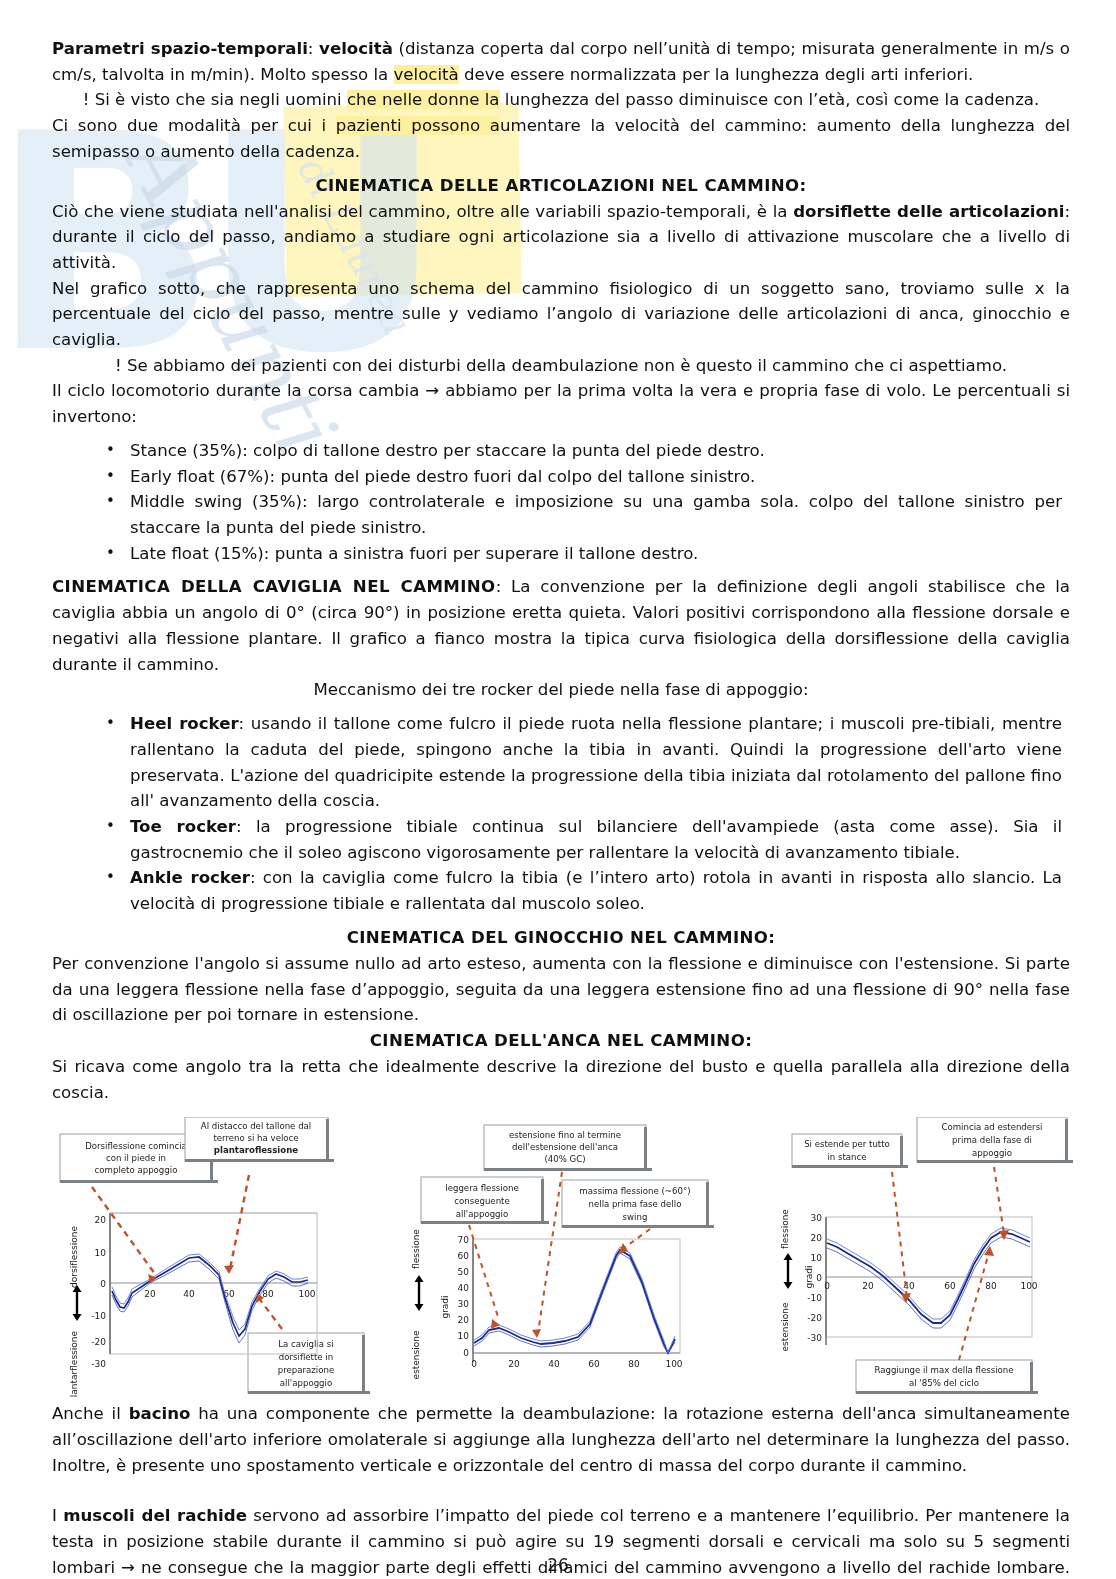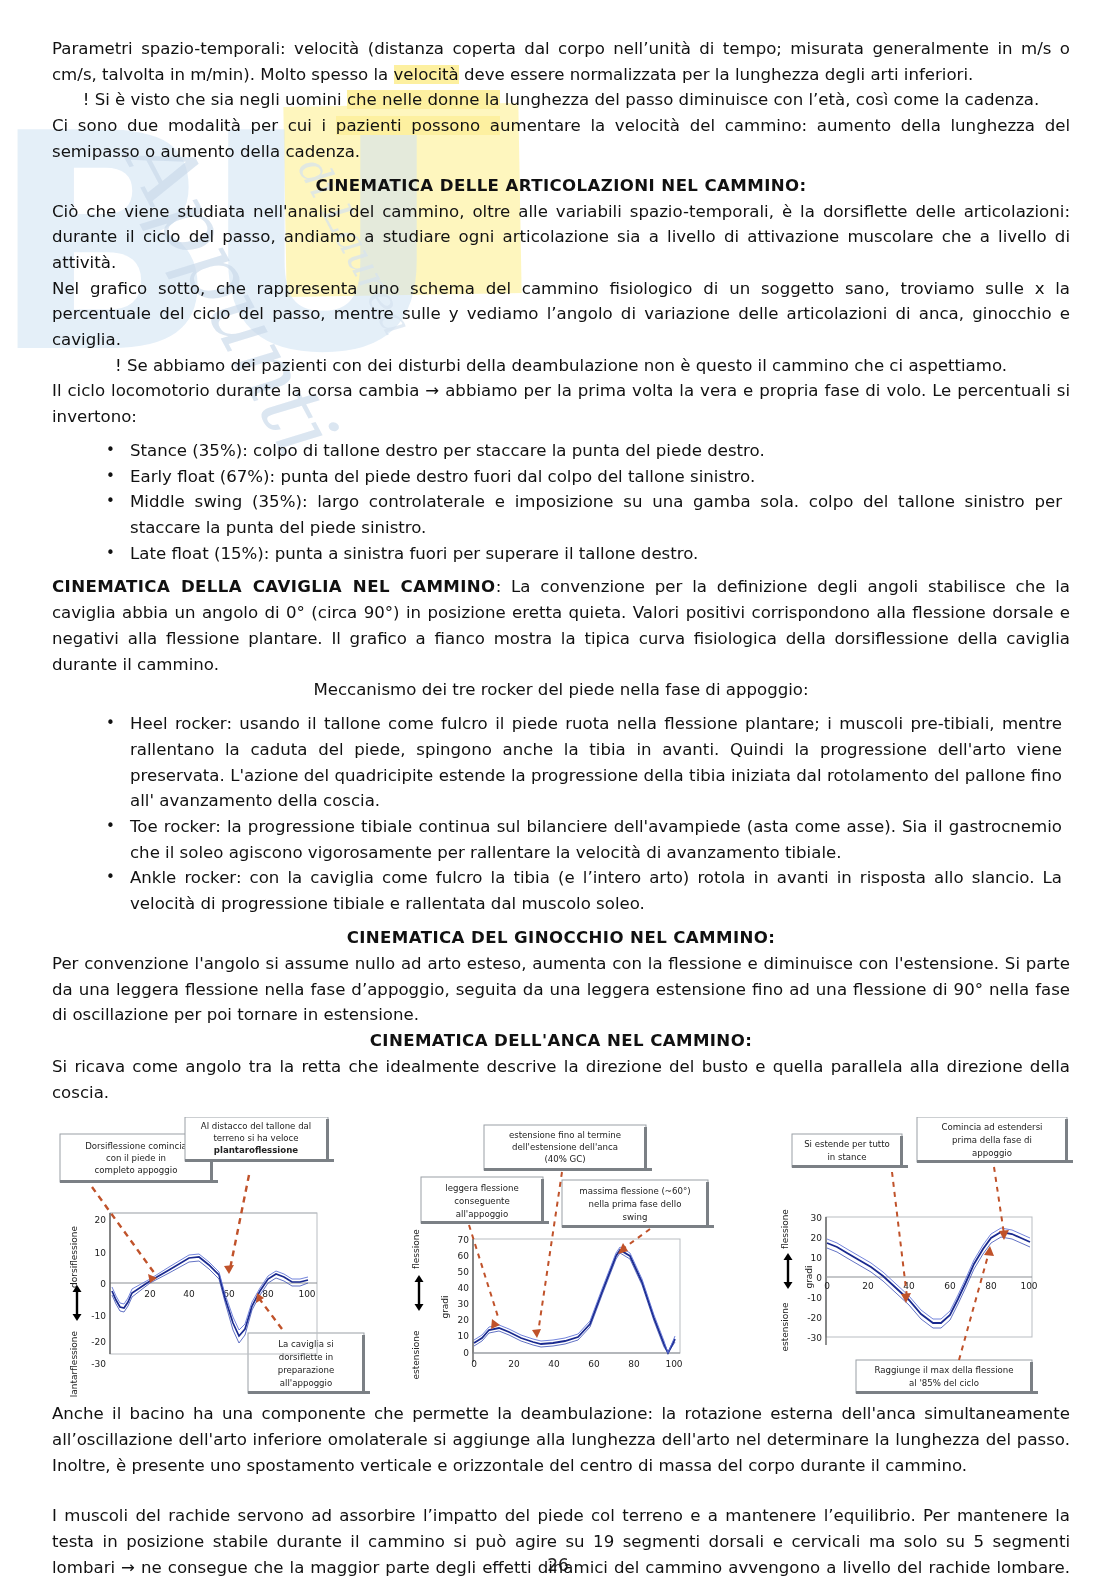--- a/index.html
+++ b/index.html
@@ -46,21 +46,21 @@
     font-family:"DejaVu Serif","Liberation Serif",serif;
     font-style:italic;font-size:40px;color:#d6e3f0;opacity:.7;
     transform:rotate(62deg);transform-origin:left top;white-space:nowrap;
   }
 
   .content{position:relative;z-index:2;}
 
   
   p{margin:0;font-size:16.6px;line-height:25.7px;text-align:center;}
   .just{text-align:justify;}
-  .b{font-weight:400;}
+  .b{font-weight:700;}
   .head{
     font-family:"DejaVu Sans","Liberation Sans",sans-serif;
     font-weight:700;font-size:16.6px;line-height:26px;
     letter-spacing:.4px;
   }
   .hl{background:#fdf0a0;}
 
   ul{margin:8px;padding:0 0 0 0;list-style:none;}
   li{
     font-size:16.6px;line-height:25.7px;

